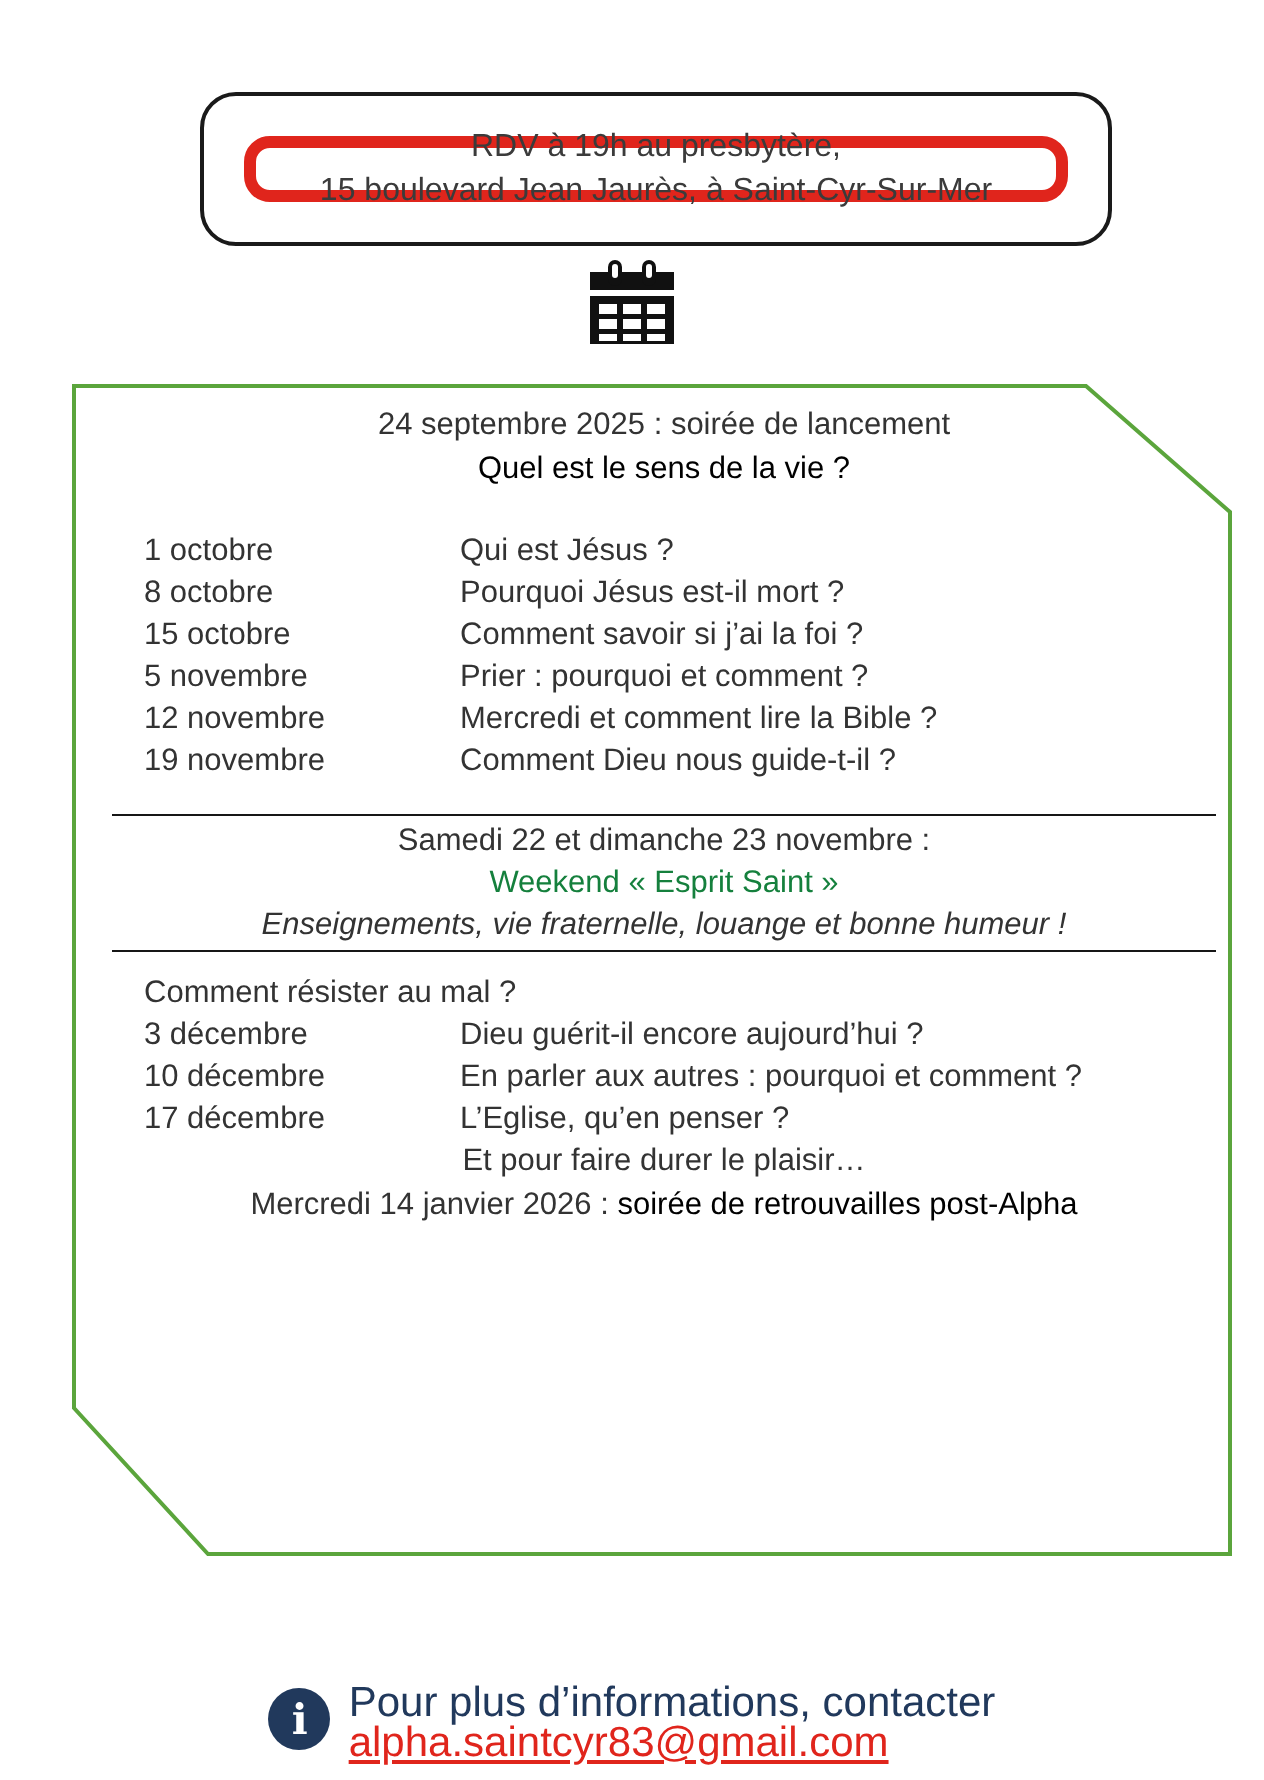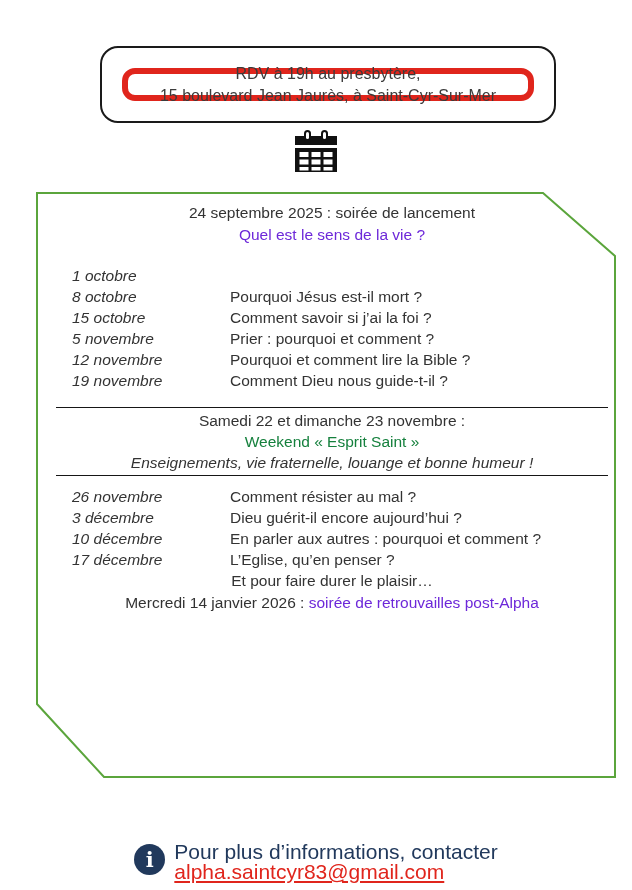--- a/index.html
+++ b/index.html
@@ -48,28 +48,28 @@
   .program-outline {
     position: absolute; left: 0; top: 0; width: 580px; height: 586px;
   }
   .program-content {
     position: relative;
     padding-top: 10px;
     z-index: 1;
   }
   .center { text-align: center; }
   .line { line-height: 22px; }
-  .green-text { color: #6d28d9; }
+  .green-text { color: #000000; }
   .red-text { color: #15803d; }
   .italic { font-style: italic; }
 
   .sessions { margin-top: 19px; }
   .sessions-2 { margin-top: 10px; }
   .session-row { display: flex; line-height: 21px; padding-left: 24px; }
-  .session-date { width: 158px; flex-shrink: 0; font-style: italic; }
+  .session-date { width: 158px; flex-shrink: 0; }
   .session-topic { flex: 1; }
 
   .divider {
     border: none;
     border-top: 1.6px solid #161616;
     margin: 0 8px;
   }
   .divider-1 { margin-top: 16px; }
   .divider-2 { margin-top: 2px; }
   .weekend-block { margin-top: 2px; line-height: 21px; }
@@ -140,56 +140,56 @@
   </svg>
 
   <div class="program-content">
 
     <div class="center line">24 septembre 2025 : soirée de lancement</div>
     <div class="center line green-text">Quel est le sens de la vie ?</div>
 
     <div class="sessions">
       <div class="session-row">
         <span class="session-date">1 octobre</span>
+        <span class="session-topic">Qui est Jésus ?</span>
       </div>
       <div class="session-row">
         <span class="session-date">8 octobre</span>
         <span class="session-topic">Pourquoi Jésus est-il mort ?</span>
       </div>
       <div class="session-row">
         <span class="session-date">15 octobre</span>
         <span class="session-topic">Comment savoir si j’ai la foi ?</span>
       </div>
       <div class="session-row">
         <span class="session-date">5 novembre</span>
         <span class="session-topic">Prier : pourquoi et comment ?</span>
       </div>
       <div class="session-row">
         <span class="session-date">12 novembre</span>
-        <span class="session-topic">Pourquoi et comment lire la Bible ?</span>
+        <span class="session-topic">Mercredi et comment lire la Bible ?</span>
       </div>
       <div class="session-row">
         <span class="session-date">19 novembre</span>
         <span class="session-topic">Comment Dieu nous guide-t-il ?</span>
       </div>
     </div>
 
     <hr class="divider divider-1">
 
     <div class="weekend-block">
       <div class="center">Samedi 22 et dimanche 23 novembre :</div>
       <div class="center red-text">Weekend « Esprit Saint »</div>
       <div class="center italic">Enseignements, vie fraternelle, louange et bonne humeur !</div>
     </div>
 
     <hr class="divider divider-2">
 
     <div class="sessions sessions-2">
       <div class="session-row">
-        <span class="session-date">26 novembre</span>
         <span class="session-topic">Comment résister au mal ?</span>
       </div>
       <div class="session-row">
         <span class="session-date">3 décembre</span>
         <span class="session-topic">Dieu guérit-il encore aujourd’hui ?</span>
       </div>
       <div class="session-row">
         <span class="session-date">10 décembre</span>
         <span class="session-topic">En parler aux autres : pourquoi et comment ?</span>
       </div>

